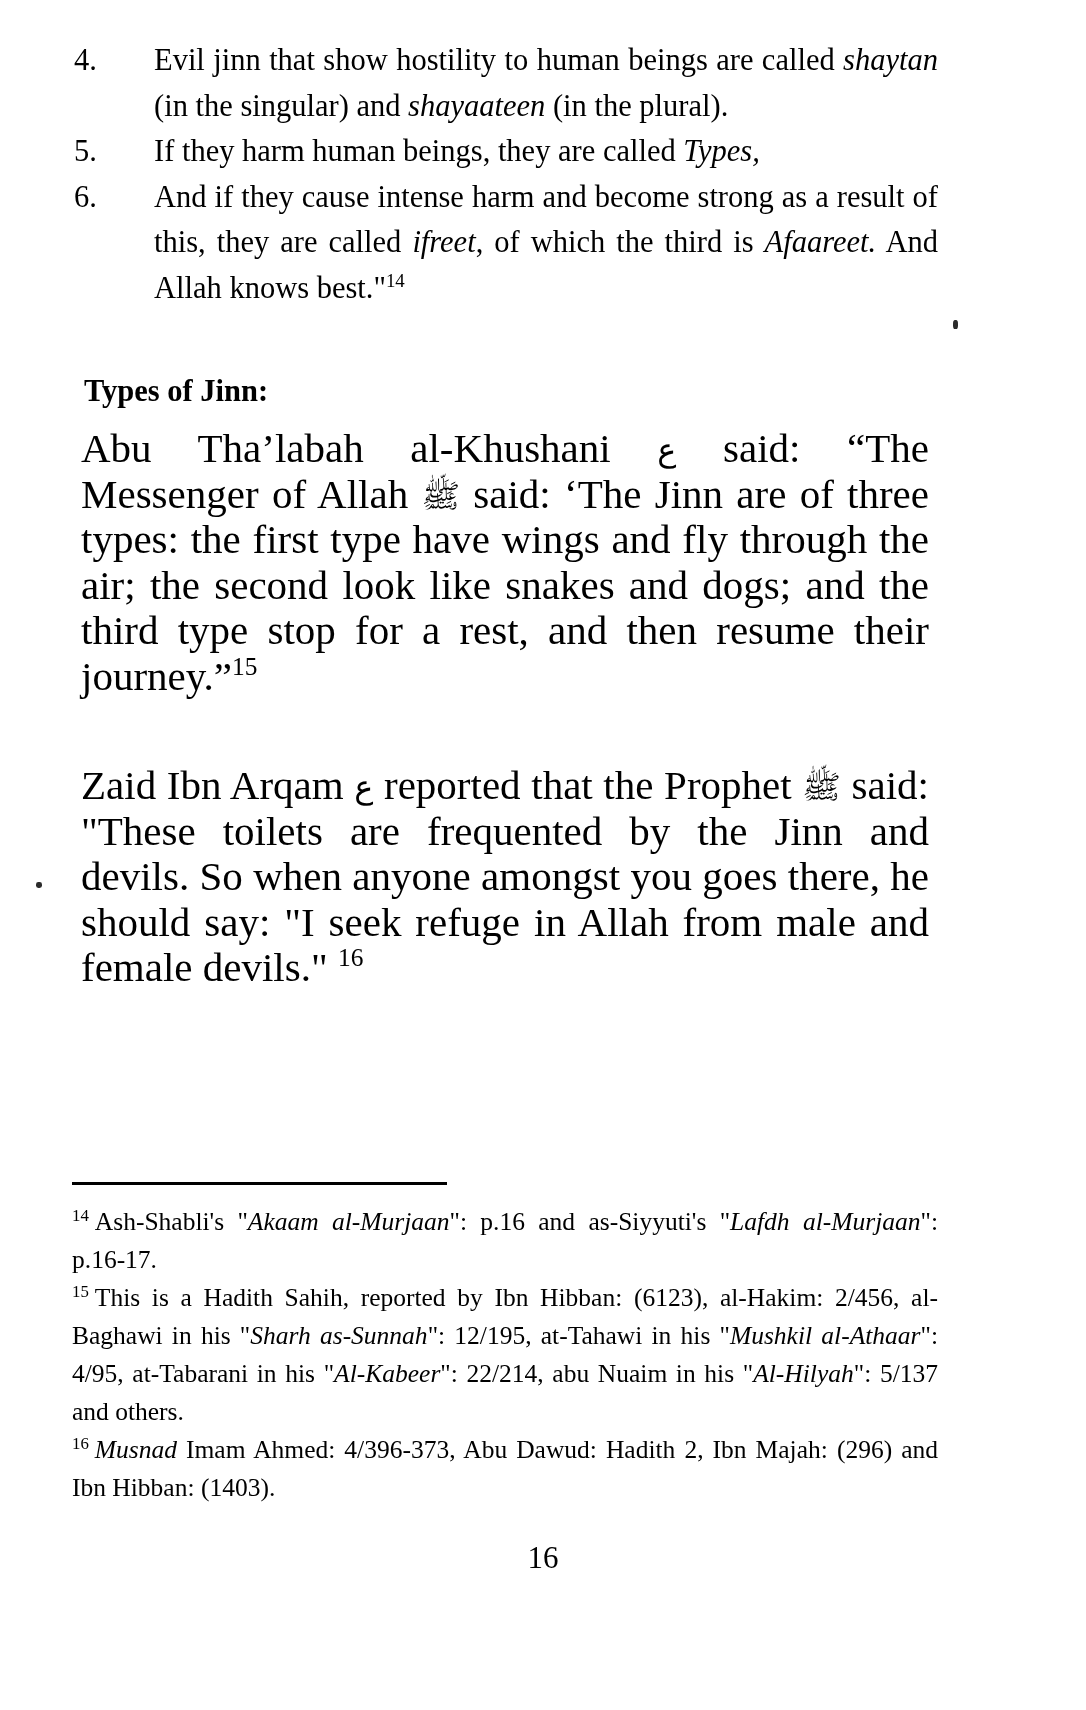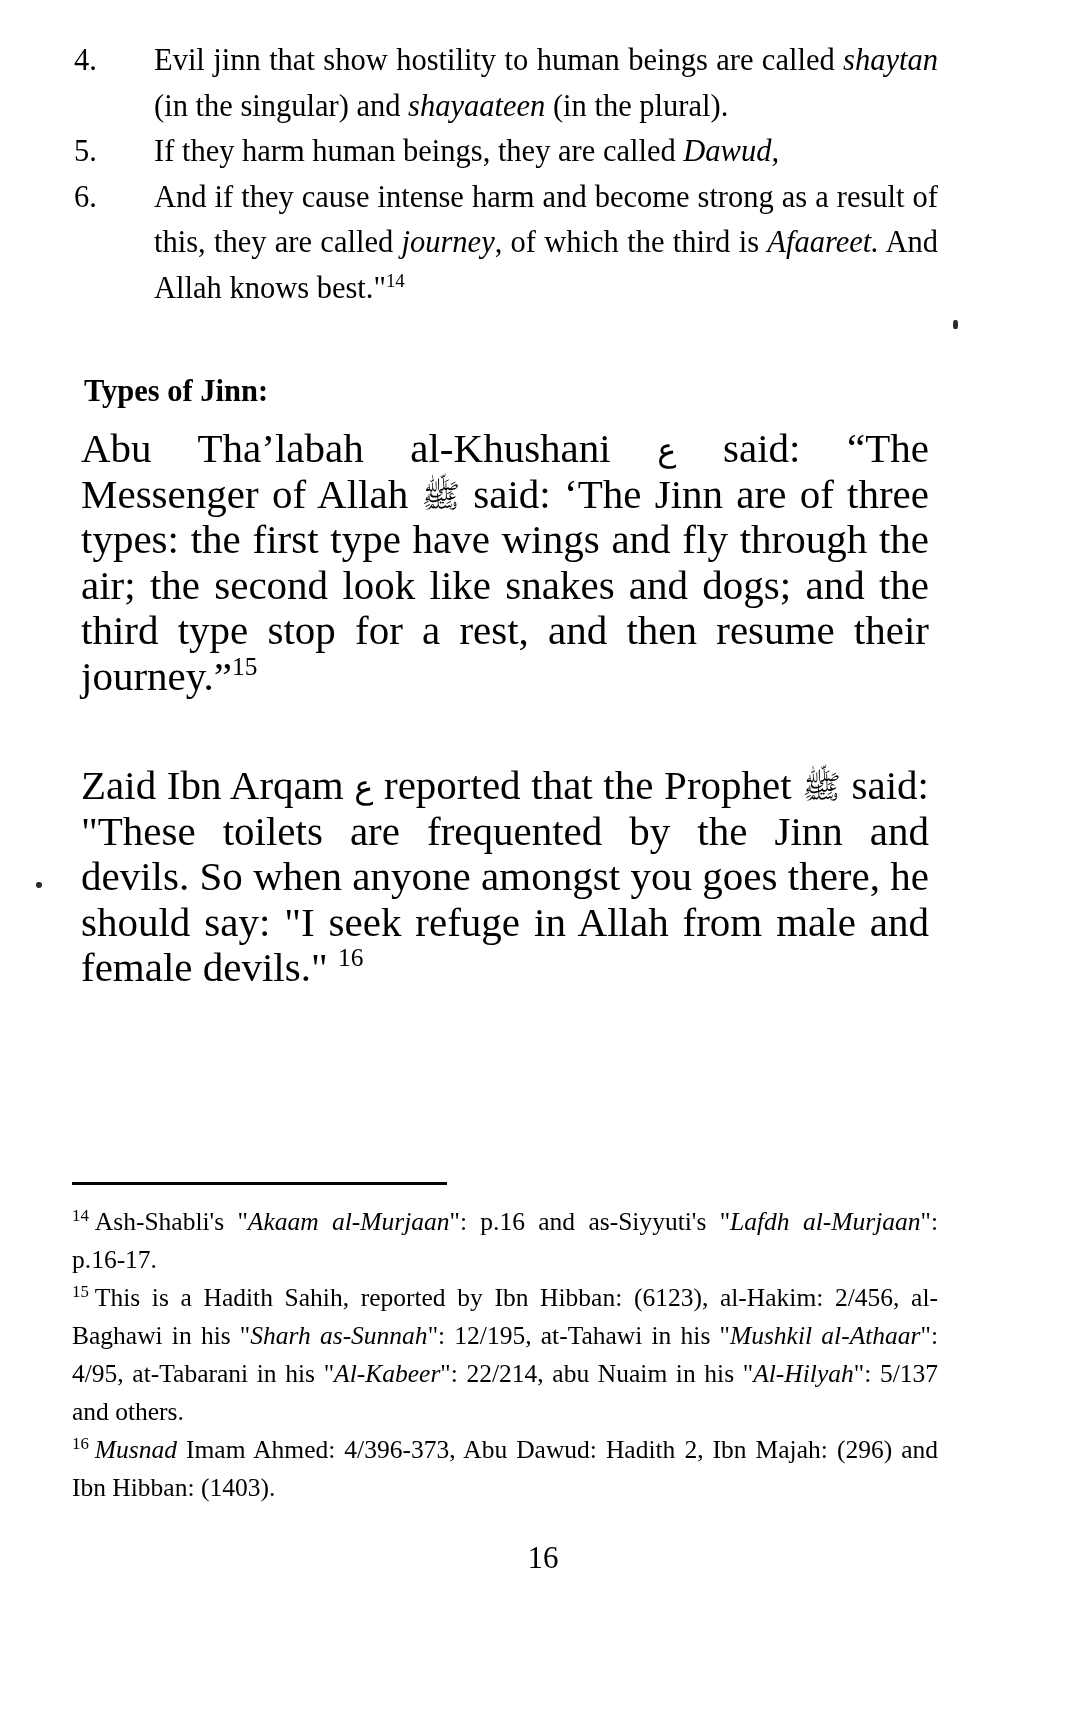--- a/index.html
+++ b/index.html
@@ -142,25 +142,25 @@
 
   <div class="content">
 
     <ol class="num-list" id="num-list">
         <li class="num-item">
           <span class="marker">4.</span>
           <span class="body"><span>Evil jinn that show hostility to human beings are called </span><i>shaytan</i><span> (in the singular) and </span><i>shayaateen</i><span> (in the plural).</span></span>
         </li>
         <li class="num-item">
           <span class="marker">5.</span>
-          <span class="body"><span>If they harm human beings, they are called </span><i>Dawud,</i></span>
+          <span class="body"><span>If they harm human beings, they are called </span><i>Types,</i></span>
         </li>
         <li class="num-item">
           <span class="marker">6.</span>
-          <span class="body"><span>And if they cause intense harm and become strong as a result of this, they are called </span><i>journey</i><span>, of which the third is </span><i>Afaareet.</i><span>  And Allah knows best."</span><sup class="fn">14</sup></span>
+          <span class="body"><span>And if they cause intense harm and become strong as a result of this, they are called </span><i>ifreet</i><span>, of which the third is </span><i>Afaareet.</i><span>  And Allah knows best."</span><sup class="fn">14</sup></span>
         </li>
       </ol>
 
     <div class="sec-gap-1"></div>
 
     <div id="sections">
         <div class="section-heading">Types of Jinn:</div>
         <p class="para"><span>Abu Tha’labah al-Khushani </span><span class="honorific">ع</span><span> said: “The Messenger of Allah </span><span class="honorific">ﷺ</span><span> said: ‘The Jinn are of three types: the first type have wings and fly through the air; the second look like snakes and dogs; and the third type stop for a rest, and then resume their journey.”</span><sup class="fn">15</sup></p>
         <div class="sec-gap-2"></div>
         <p class="para"><span>Zaid Ibn Arqam </span><span class="honorific">ع</span><span> reported that the Prophet </span><span class="honorific">ﷺ</span><span> said: "These toilets are frequented by the Jinn and devils.  So when anyone amongst you goes there, he should say: "I seek refuge in Allah from male and female devils." </span><sup class="fn">16</sup></p>

